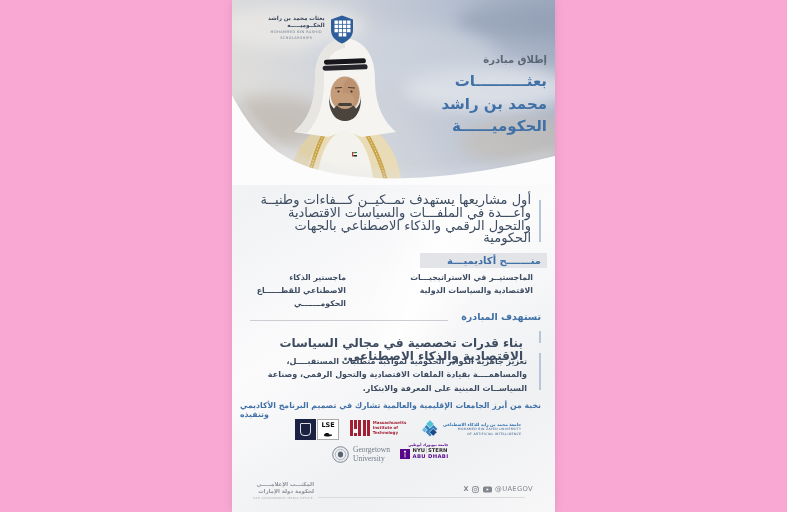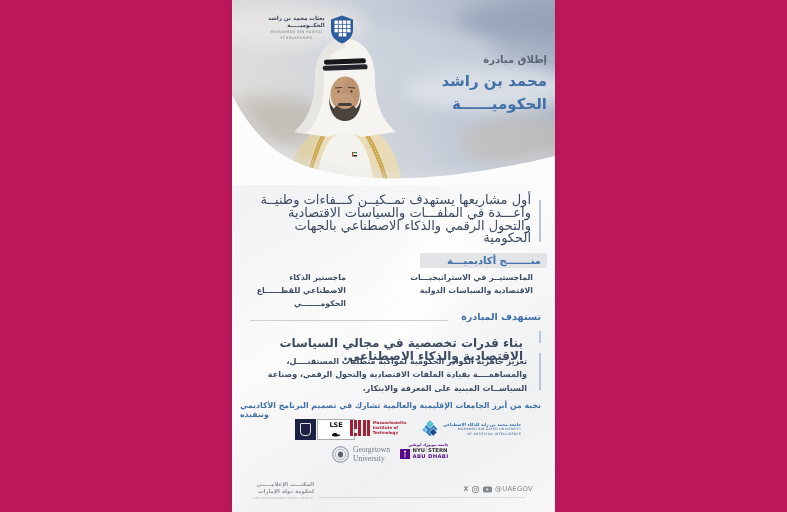--- a/index.html
+++ b/index.html
@@ -1,17 +1,17 @@
 <!DOCTYPE html>
 <html><head>
 <meta charset="utf-8">
 <style>
   html,body{margin:0;padding:0;}
   body{width:787px;height:512px;overflow:hidden;font-family:"DejaVu Sans","Liberation Sans",sans-serif;}
-  .canvas{position:relative;width:787px;height:512px;background:#be185d;}
+  .canvas{position:relative;width:787px;height:512px;background:#f9a8d4;}
   .poster{position:absolute;left:232px;top:0;width:323px;height:512px;overflow:hidden;
           background:linear-gradient(150deg,#ffffff 0%,#f1f2f4 30%,#fbfbfc 55%,#eff0f2 80%,#f7f7f8 100%);
           box-shadow:0 0 10px rgba(0,0,0,.10);}
   .sweep{position:absolute;left:0;right:0;height:160px;pointer-events:none;
          background:linear-gradient(115deg,rgba(255,255,255,0) 45%,rgba(255,255,255,.85) 58%,rgba(255,255,255,0) 72%);}
   
   .hero{position:absolute;top:0;left:0;width:323px;height:185px;}
   .hero svg{display:block;}
   .brand{position:absolute;top:15px;left:36px;display:flex;align-items:flex-start;gap:5px;}
   .brand-text{text-align:right;direction:rtl;}
@@ -41,21 +41,21 @@
   .b2-line{top:353px;right:14px;height:37px;}
   .b2-text{position:absolute;top:351px;right:24px;left:18px;margin:4px;direction:rtl;text-align:right;
            font-size:8px;font-weight:bold;color:#3d4c61;line-height:13.4px;}
   .uni-caption{position:absolute;top:401px;left:8px;right:8px;direction:rtl;text-align:left;
                font-size:7.8px;font-weight:bold;color:#4070a6;}
   
   .logo-lse{position:absolute;left:63px;top:419px;display:flex;gap:1px;}
   .lse-sq1{width:21px;height:21px;background:#1b2142;display:flex;align-items:center;justify-content:center;}
   .lse-crest{width:9px;height:11px;border:0.8px solid rgba(255,255,255,.85);border-radius:1px 1px 4px 4px;}
   .lse-sq2{width:21px;height:21px;background:#ffffff;border:0.5px solid #aaa;box-sizing:border-box;
-           display:flex;flex-direction:column;align-items:center;justify-content:space-between;padding:2px 18px;}
+           display:flex;flex-direction:column;align-items:center;justify-content:space-between;padding:2px 10px;}
   .lse-abbr{font-size:6.5px;font-weight:bold;color:#111;line-height:7px;}
   .logo-mit{position:absolute;left:118px;top:420px;display:flex;gap:3px;align-items:flex-start;}
   .mit-bars{display:flex;gap:1.2px;align-items:flex-start;height:16px;position:relative;}
   .mit-bar{width:3px;background:#a31f34;}
   .mit-dot{position:absolute;left:4.2px;bottom:0;width:3px;height:3px;background:#a31f34;}
   .mit-text{font-size:4px;font-weight:bold;color:#a31f34;line-height:5px;}
   .logo-mbz{position:absolute;left:188px;top:419px;display:flex;gap:3px;align-items:center;}
   .mbz-text{direction:rtl;text-align:right;}
   .mbz-ar{font-size:4.2px;font-weight:bold;color:#2a6db0;line-height:5.5px;}
   .mbz-en{font-size:3.2px;letter-spacing:.3px;color:#30588a;line-height:4.5px;direction:ltr;}
@@ -180,20 +180,21 @@
               <rect x="12.9" y="13.9" width="3.4" height="3.4"></rect>
               <rect x="17.1" y="13.9" width="3.4" height="3.4"></rect>
             <rect x="8.7" y="18.1" width="3.4" height="3.4"></rect>
               <rect x="12.9" y="18.1" width="3.4" height="3.4"></rect>
           </g>
         </svg>
       </div>
 
       <div class="headline">
         <div class="kicker">إطلاق مبادرة</div>
+        <div class="title">بعثــــــــــات</div>
         <div class="title">محمد بن راشد</div>
         <div class="title">الحكوميــــــة</div>
       </div>
     </div>
 
     <div class="sweep" style="top:200px;"></div>
 
     <span class="vline intro-line"></span>
     <p class="intro-text">أول مشاريعها يستهدف تمــكيــن كـــفاءات وطنيــة واعـــدة في الملفـــات والسياسات الاقتصادية والتحول الرقمي والذكاء الاصطناعي بالجهات الحكومية</p>
 

